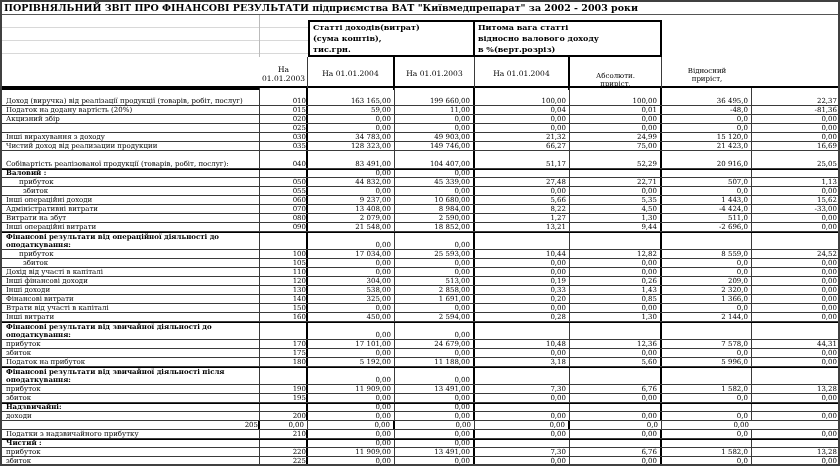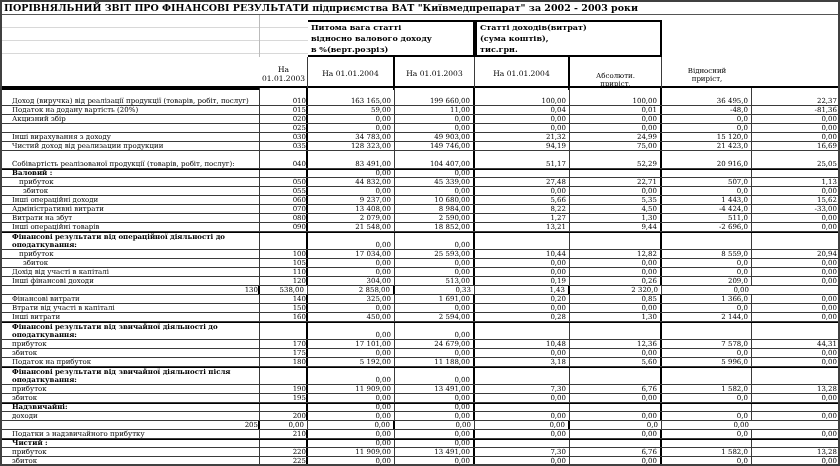--- a/index.html
+++ b/index.html
@@ -70,47 +70,47 @@
   .row.two{height:18px;}
   .row.sect{border-top:1px solid #000;}
   .cell{
     display:flex;align-items:flex-end;
     font-size:7px;line-height:8px;
     overflow:hidden;
     padding-bottom:0px;
   }
   .cell span{white-space:nowrap;}
   .row.two .cell.lbl span{white-space:normal;}
-  .lbl{padding-left:10px;border-right:1px solid #3a3a3a;justify-content:flex-start;}
+  .lbl{padding-left:4px;border-right:1px solid #3a3a3a;justify-content:flex-start;}
   .lbl.b{font-weight:bold;align-items:flex-end;}
   .lbl.ind1{padding-left:17px;}
   .lbl.ind2{padding-left:21px;}
   .code{border-right:2px solid #000;justify-content:flex-end;}
   .num{justify-content:flex-end;padding-right:3px;}
   .c2{border-right:1px solid #3a3a3a;}
   .c3{border-right:2px solid #000;}
   .c4{border-right:1px solid #3a3a3a;}
   .c5{border-right:2px solid #000;}
   .c6{border-right:1px solid #3a3a3a;}
 </style>
 </head>
 <body>
 
 <div class="sheet">
   <div class="title">ПОРІВНЯЛЬНИЙ ЗВІТ ПРО ФІНАНСОВІ РЕЗУЛЬТАТИ підприємства ВАТ "Київмедпрепарат" за 2002 - 2003 роки</div>
 
   <div class="hdrB">
     <div class="hB-spacer hB-art"></div>
     <div class="hB-spacer"></div>
+    <div class="grp g1">Статті доходів(витрат)
+(сума коштів),
+тис.грн.</div>
     <div class="grp g2">Питома вага статті
 відносно валового доходу
 в %(верт.розріз)</div>
-    <div class="grp g1">Статті доходів(витрат)
-(сума коштів),
-тис.грн.</div>
   </div>
 
   <div class="hdrC">
     <div class="hC hc1">Код
 пункта</div>
     <div class="hC hc2">На 01.01.2003</div>
     <div class="hC hc3">На 01.01.2004</div>
     <div class="hC hc4">На 01.01.2003</div>
     <div class="hC hc5">На 01.01.2004</div>
     <div class="hC hc6">Абсолюти.
@@ -261,21 +261,21 @@
         <div class="cell c1 code">
           <span>035</span>
         </div>
         <div class="cell c2 num">
           <span>128 323,00</span>
         </div>
         <div class="cell c3 num">
           <span>149 746,00</span>
         </div>
         <div class="cell c4 num">
-          <span>94,19</span>
+          <span>66,27</span>
         </div>
         <div class="cell c5 num">
           <span>75,00</span>
         </div>
         <div class="cell c6 num">
           <span>21 423,0</span>
         </div>
         <div class="cell c7 num">
           <span>16,69</span>
         </div>
@@ -457,21 +457,21 @@
         </div>
         <div class="cell c6 num">
           <span>511,0</span>
         </div>
         <div class="cell c7 num">
           <span>0,00</span>
         </div>
       </div>
       <div class="row">
         <div class="cell c0 lbl">
-          <span>Інші операційні товарів</span>
+          <span>Інші операційні витрати</span>
         </div>
         <div class="cell c1 code">
           <span>090</span>
         </div>
         <div class="cell c2 num">
           <span>21 548,00</span>
         </div>
         <div class="cell c3 num">
           <span>18 852,00</span>
         </div>
@@ -530,21 +530,21 @@
         <div class="cell c4 num">
           <span>10,44</span>
         </div>
         <div class="cell c5 num">
           <span>12,82</span>
         </div>
         <div class="cell c6 num">
           <span>8 559,0</span>
         </div>
         <div class="cell c7 num">
-          <span>20,94</span>
+          <span>24,52</span>
         </div>
       </div>
       <div class="row">
         <div class="cell c0 lbl ind2">
           <span>збиток</span>
         </div>
         <div class="cell c1 code">
           <span>105</span>
         </div>
         <div class="cell c2 num">
@@ -612,20 +612,23 @@
           <span>0,26</span>
         </div>
         <div class="cell c6 num">
           <span>209,0</span>
         </div>
         <div class="cell c7 num">
           <span>0,00</span>
         </div>
       </div>
       <div class="row">
+        <div class="cell c0 lbl">
+          <span>Інші доходи</span>
+        </div>
         <div class="cell c1 code">
           <span>130</span>
         </div>
         <div class="cell c2 num">
           <span>538,00</span>
         </div>
         <div class="cell c3 num">
           <span>2 858,00</span>
         </div>
         <div class="cell c4 num">

